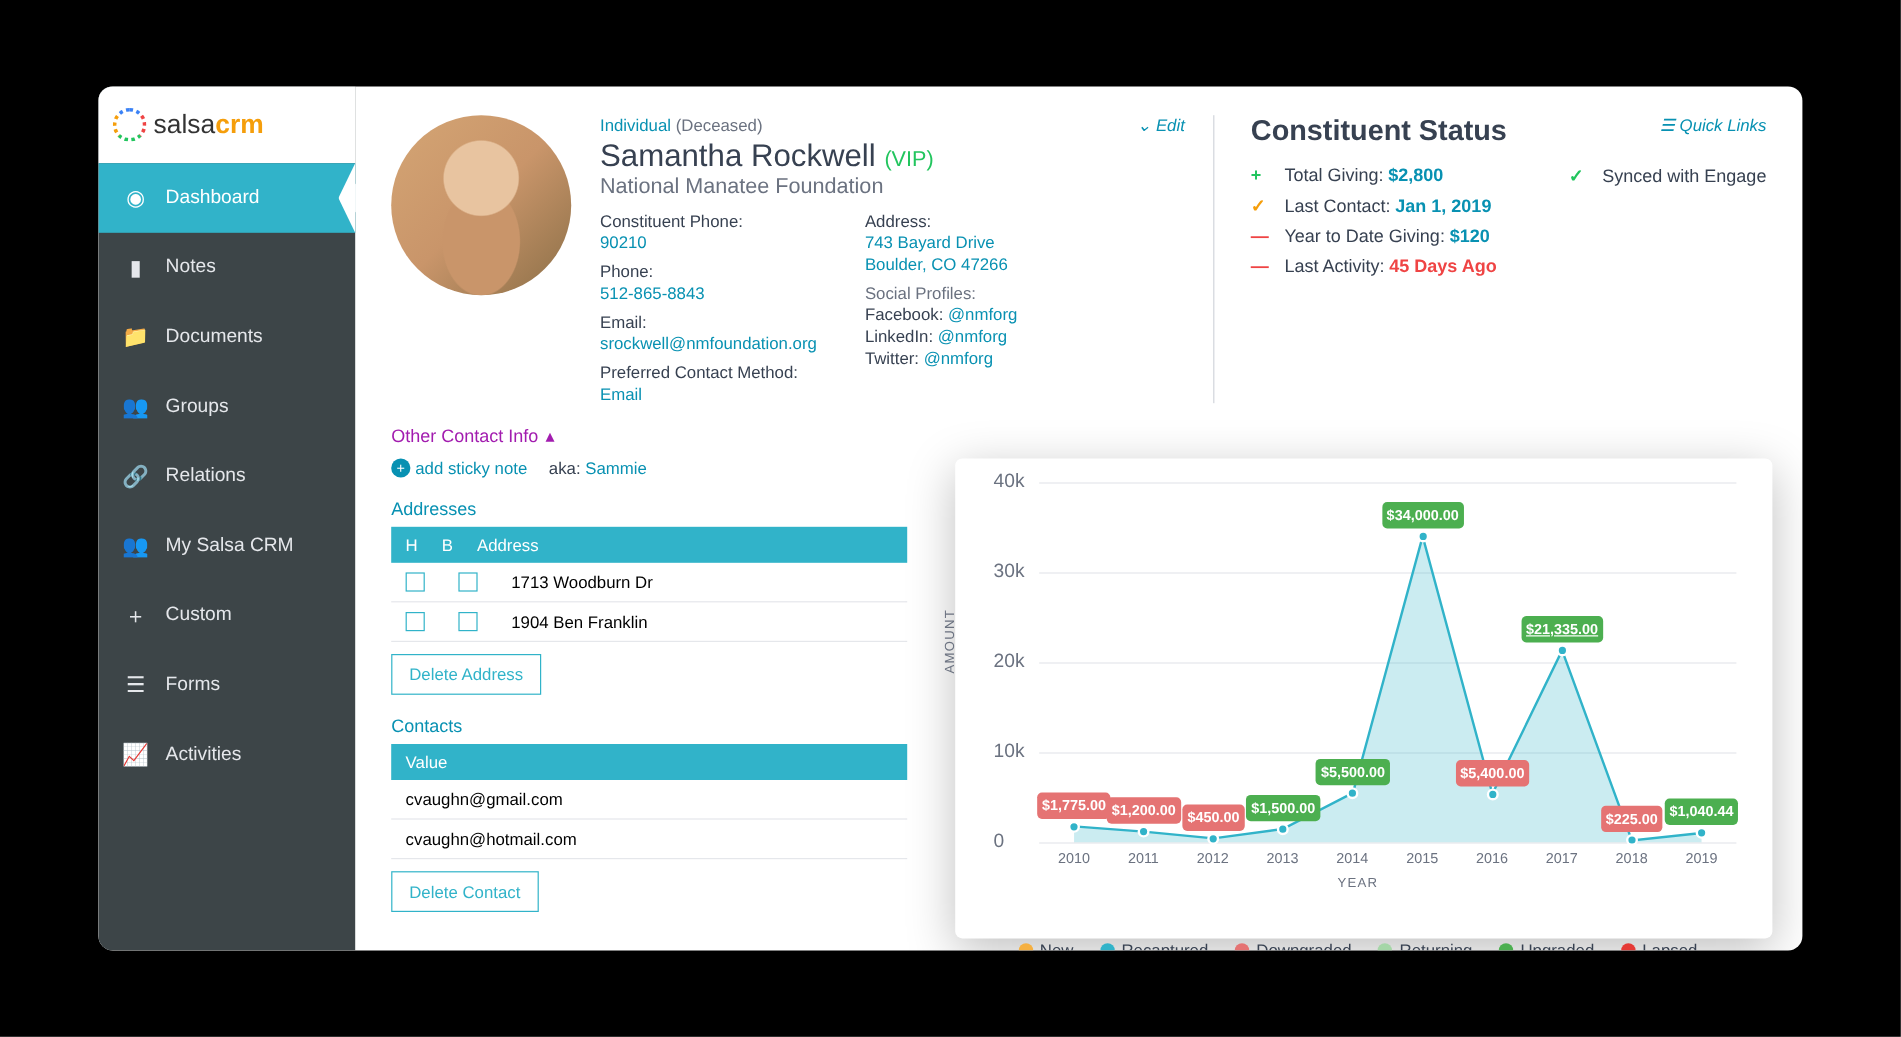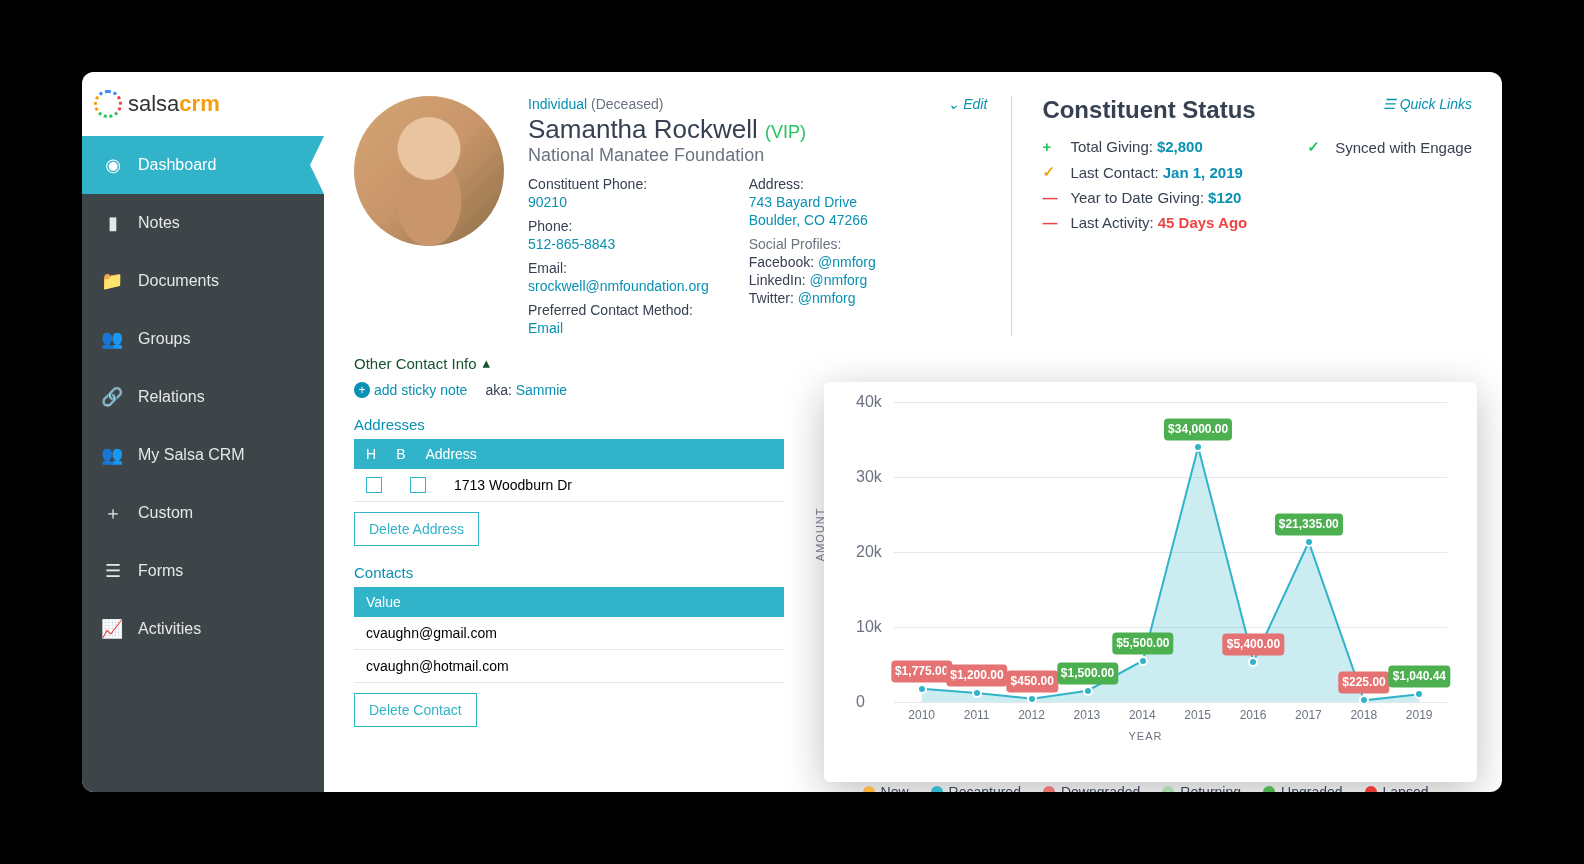--- a/index.html
+++ b/index.html
@@ -1,18 +1,18 @@
 <!DOCTYPE html>
 <html><head>
 <meta charset="utf-8">
 <style>
 *{box-sizing:border-box;margin:0;padding:0}
 body{font-family:-apple-system,BlinkMacSystemFont,"Segoe UI",Arial,sans-serif;background:#000;display:flex;align-items:center;justify-content:center;min-height:100vh;padding:40px}
 .app{width:1420px;height:720px;background:#fff;border-radius:12px;box-shadow:0 30px 80px rgba(0,0,0,0.6);display:flex;overflow:hidden;position:relative}
-.sidebar{width:242px;background:#3d4548;color:#fff;display:flex;flex-direction:column;flex-shrink:0}
+.sidebar{width:214px;background:#3d4548;color:#fff;display:flex;flex-direction:column;flex-shrink:0}
 .logo{background:#fff;padding:18px 12px;display:flex;align-items:center;gap:6px}
 .logo-icon{width:28px;height:28px;border-radius:50%;border:3px dotted #f59e0b;border-top-color:#3b82f6;border-right-color:#ef4444;border-bottom-color:#22c55e}
 .logo-text{color:#333;font-size:22px;font-weight:300}
 .logo-text b{color:#f59e0b;font-weight:600}
 .nav{flex:1}
 .nav-item{padding:18px 20px;display:flex;align-items:center;gap:14px;cursor:pointer;font-size:16px;color:#e5e7eb;position:relative}
 .nav-item.active{background:#31b3c9;color:#fff}
 .nav-item.active::after{content:'';position:absolute;right:-12px;top:50%;transform:translateY(-50%);border:12px solid transparent;border-left-color:#fff;border-right:none;width:0;height:0;z-index:5}
 .nav-item.active::before{content:'';position:absolute;right:0;top:0;bottom:0;width:14px;background:#fff;clip-path:polygon(100% 0,100% 100%,0 50%)}
 .nav-icon{width:22px;height:22px;display:inline-flex;align-items:center;justify-content:center;font-size:18px}
@@ -34,21 +34,21 @@
 .social-lbl{color:#6b7280;margin-top:6px}
 .status-panel{border-left:1px solid #d1d5db;padding-left:30px;min-width:430px}
 .status-panel h2{font-size:24px;color:#374151;font-weight:600;margin-bottom:14px}
 .status-row{display:flex;font-size:15px;color:#374151;margin-bottom:8px;align-items:center}
 .status-row .sicon{width:20px;font-weight:bold;margin-right:8px}
 .plus{color:#22c55e}.check-o{color:#f59e0b}.minus{color:#ef4444}.check-g{color:#22c55e}
 .status-row .sv{color:#0891b2;font-weight:600;margin-left:4px}
 .status-row .sv.red{color:#ef4444}
 .status-col{display:flex;gap:60px}
 .quick-links{position:absolute;top:24px;right:30px;color:#0891b2;font-style:italic;font-size:14px;cursor:pointer;display:flex;align-items:center;gap:4px}
-.section-title{color:#14532d;font-size:15px;margin-top:18px;display:flex;align-items:center;gap:6px;cursor:pointer}
+.section-title{color:#a21caf;font-size:15px;margin-top:18px;display:flex;align-items:center;gap:6px;cursor:pointer}
 .sticky-row{display:flex;align-items:center;gap:8px;margin-top:10px;font-size:14px}
 .add-sticky{color:#0891b2;cursor:pointer;display:flex;align-items:center;gap:4px}
 .aka{color:#374151;margin-left:10px}
 .aka-val{color:#0891b2}
 .sub-title{color:#0891b2;font-size:15px;margin-top:18px;margin-bottom:6px}
 .tbl{width:430px;font-size:14px}
 .tbl-head{background:#31b3c9;color:#fff;display:flex;padding:7px 12px;font-weight:500}
 .tbl-head .th{margin-right:20px}
 .tbl-row{display:flex;padding:8px 12px;border-bottom:1px solid #e5e7eb;align-items:center}
 .chk{width:16px;height:16px;border:1.5px solid #31b3c9;margin-right:28px;cursor:pointer}
@@ -214,20 +214,25 @@
       <div class="tbl-head">
         <span class="th">H</span>
         <span class="th">B</span>
         <span class="th">Address</span>
       </div>
       <div id="addr-rows">
           <div class="tbl-row">
             <span class="chk"></span>
             <span class="chk"></span>
             <span>1713 Woodburn Dr</span>
+          </div>
+          <div class="tbl-row">
+            <span class="chk"></span>
+            <span class="chk"></span>
+            <span>1904 Ben Franklin</span>
           </div>
         </div>
     </div>
     <button class="outline-btn">Delete Address</button>
 
     <div class="sub-title">Contacts</div>
     <div class="tbl">
       <div class="tbl-head">
         <span class="th">Value</span>
       </div>
@@ -267,21 +272,21 @@
           <div class="badge red" style="left: 25%; top: 296.625px;">$450.00</div>
           <div class="pt" style="left: 35%; top: 288.75px;"></div>
           <div class="badge green" style="left: 35%; top: 288.75px;">$1,500.00</div>
           <div class="pt" style="left: 45%; top: 258.75px;"></div>
           <div class="badge green" style="left: 45%; top: 258.75px;">$5,500.00</div>
           <div class="pt" style="left: 55%; top: 45px;"></div>
           <div class="badge green" style="left: 55%; top: 45px;">$34,000.00</div>
           <div class="pt" style="left: 65%; top: 259.5px;"></div>
           <div class="badge red" style="left: 65%; top: 259.5px;">$5,400.00</div>
           <div class="pt" style="left: 75%; top: 139.987px;"></div>
-          <div class="badge green" style="left: 75%; top: 139.987px;">$21,335.00</div>
+          <div class="badge green" style="left: 75%; top: 139.987px; text-decoration: underline;">$21,335.00</div>
           <div class="pt" style="left: 85%; top: 298.312px;"></div>
           <div class="badge red" style="left: 85%; top: 298.312px;">$225.00</div>
           <div class="pt" style="left: 95%; top: 292.197px;"></div>
           <div class="badge green" style="left: 95%; top: 292.197px;">$1,040.44</div>
           <div class="xaxis">
             <span>2010</span>
             <span>2011</span>
             <span>2012</span>
             <span>2013</span>
             <span>2014</span>

